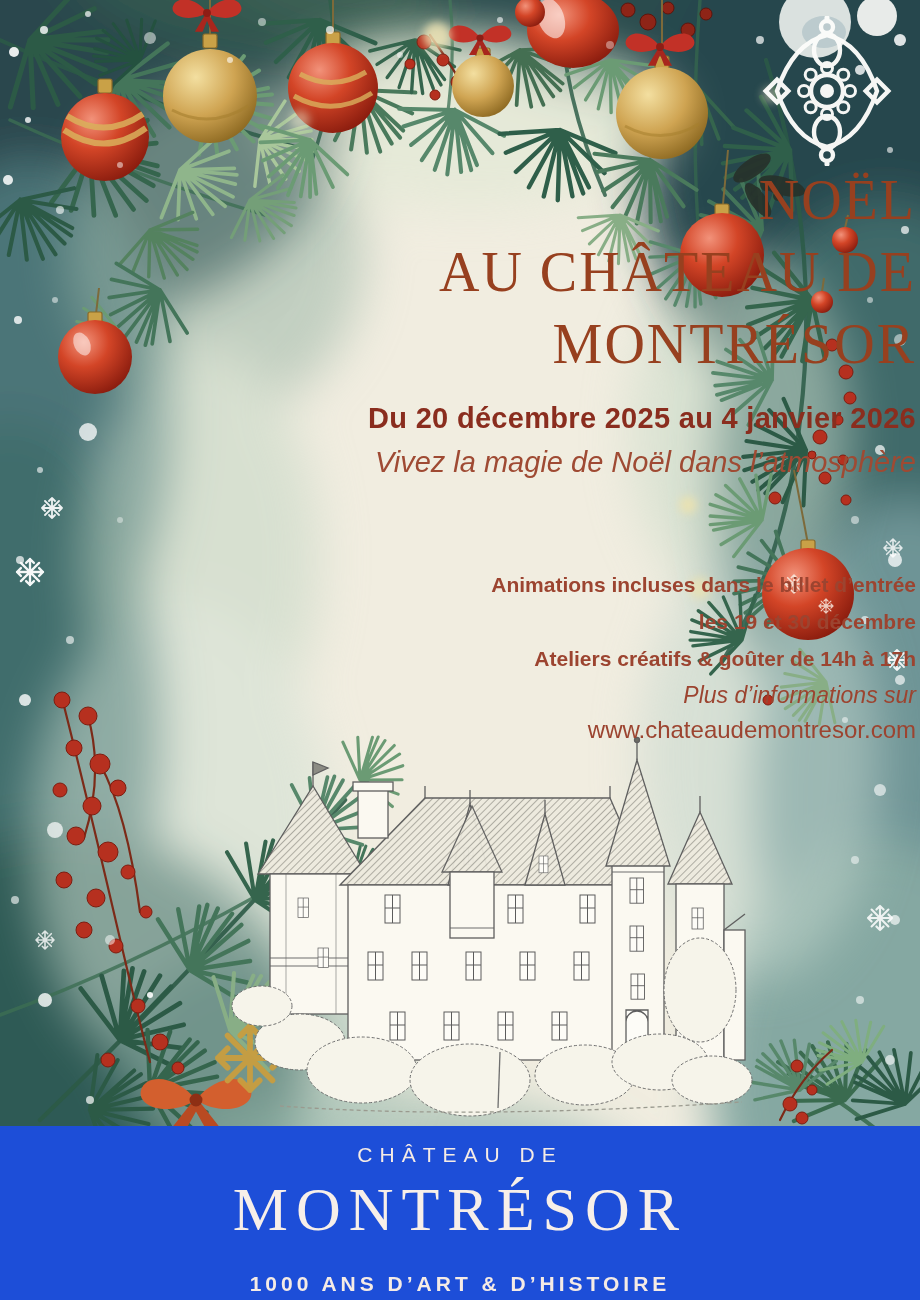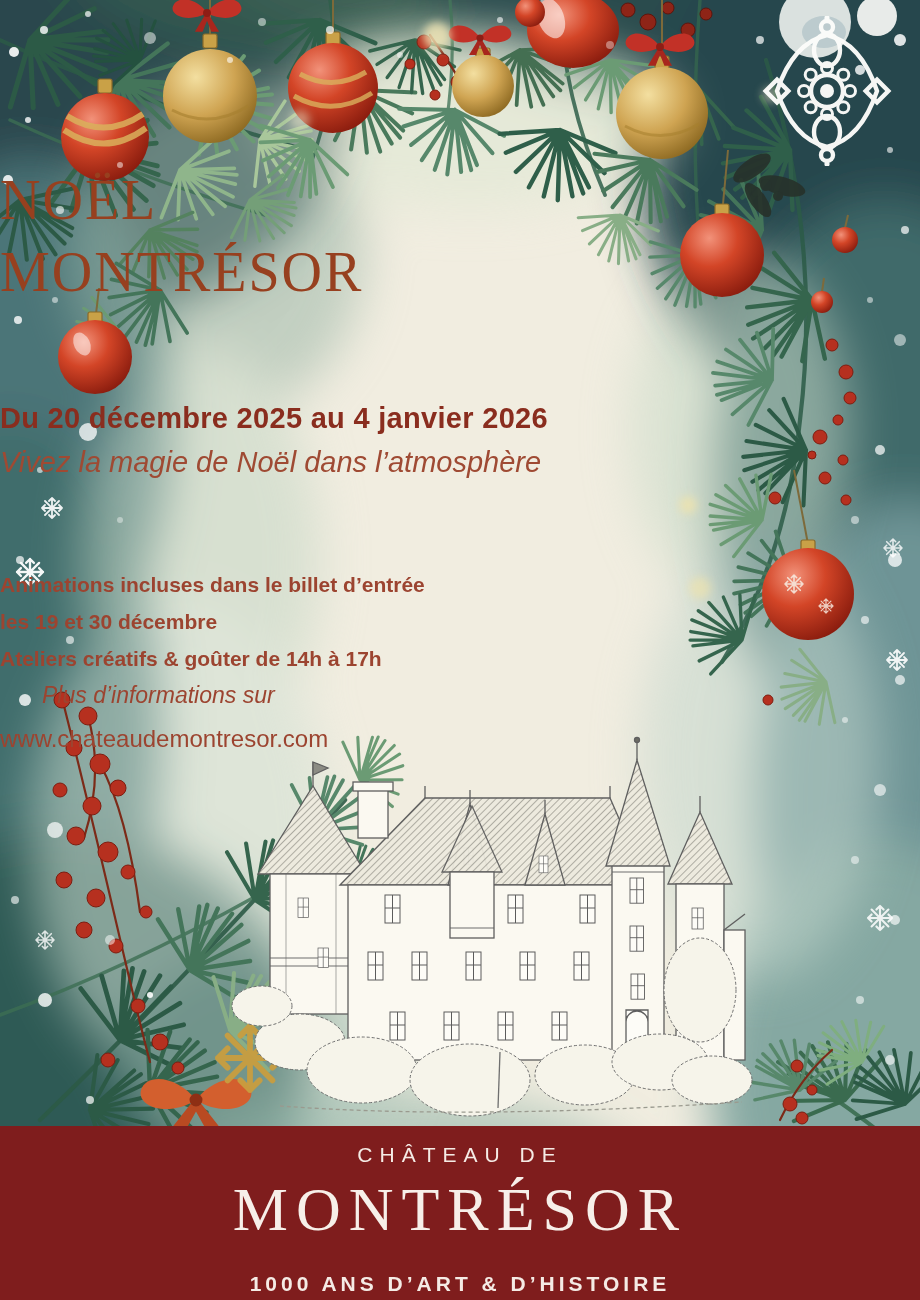--- a/index.html
+++ b/index.html
@@ -1,30 +1,30 @@
 <!DOCTYPE html>
 <html><head>
 <meta charset="utf-8">
 <style>
   html,body{margin:0;padding:0;background:#e8e6dc;}
   .poster{position:relative;width:920px;height:1300px;overflow:hidden;background:#f1ede0;
           font-family:"Liberation Sans",sans-serif;}
   .bg-art{position:absolute;left:0;top:0;width:920px;height:1300px;display:block;}
-  .txt{position:absolute;left:0;right:4px;text-align:left;}
+  .txt{position:absolute;left:0;right:4px;text-align:right;}
   .title{top:164px;font-family:"Liberation Serif",serif;color:#97401f;}
   .title .l{display:block;font-size:56px;line-height:72px;letter-spacing:2px;font-weight:500;}
   .dates{top:402px;}
   .dates .range{font-size:29px;font-weight:bold;color:#8a2d1e;letter-spacing:.3px;}
   .dates .tag{font-size:29px;font-style:italic;color:#9f4a33;line-height:39px;}
   .dates .tag.first{margin-top:8px;}
   .info{top:566px;color:#9c4430;}
   .info .i{font-size:21px;line-height:37px;font-weight:bold;}
   .info .more{font-size:23px;font-style:italic;line-height:33px;margin-top:2px;padding-left:42px;}
-  .info .web{font-size:24px;line-height:32px;margin-top:11px;}
-  .footer{position:absolute;left:0;right:0;top:1126px;height:174px;background:#7f1d1d;
+  .info .web{font-size:24px;line-height:32px;margin-top:2px;}
+  .footer{position:absolute;left:0;right:0;top:1126px;height:174px;background:#1d4ed8;
           text-align:center;color:#f5ebe5;}
   .brand-top{margin-top:17px;font-size:21px;letter-spacing:7px;font-weight:400;}
   .brand-name{font-family:"Liberation Serif",serif;font-size:62px;letter-spacing:8px;
               margin-top:7px;font-weight:400;color:#f7efe9;}
   .brand-tagline{font-size:21px;letter-spacing:4px;margin-top:27px;font-weight:bold;}
   .logo{position:absolute;left:757px;top:16px;width:140px;height:150px;}
 </style>
 </head>
 <body>
 
@@ -464,20 +464,21 @@
     <rect x="-8" y="-8" width="16" height="16" transform="translate(-50 0) rotate(45)"></rect>
     <circle cx="0" cy="-64" r="6"></circle>
         <circle cx="0" cy="64" r="6"></circle>
     <circle cx="0" cy="-73" r="2.6" fill="#fcfcfa" stroke="none"></circle>
     <circle cx="0" cy="73" r="2.6" fill="#fcfcfa" stroke="none"></circle>
   </g>
 </svg>
 
 <div class="txt title">
   <span class="l">NOËL</span>
+  <span class="l">AU CHÂTEAU DE</span>
   <span class="l">MONTRÉSOR</span>
 </div>
 
 <div class="txt dates">
   <div class="range">Du 20 décembre 2025 au 4 janvier 2026</div>
   <div class="tag first">Vivez la magie de Noël dans l’atmosphère</div>
 </div>
 
 <div class="txt info">
   <div class="i">Animations incluses dans le billet d’entrée</div>

